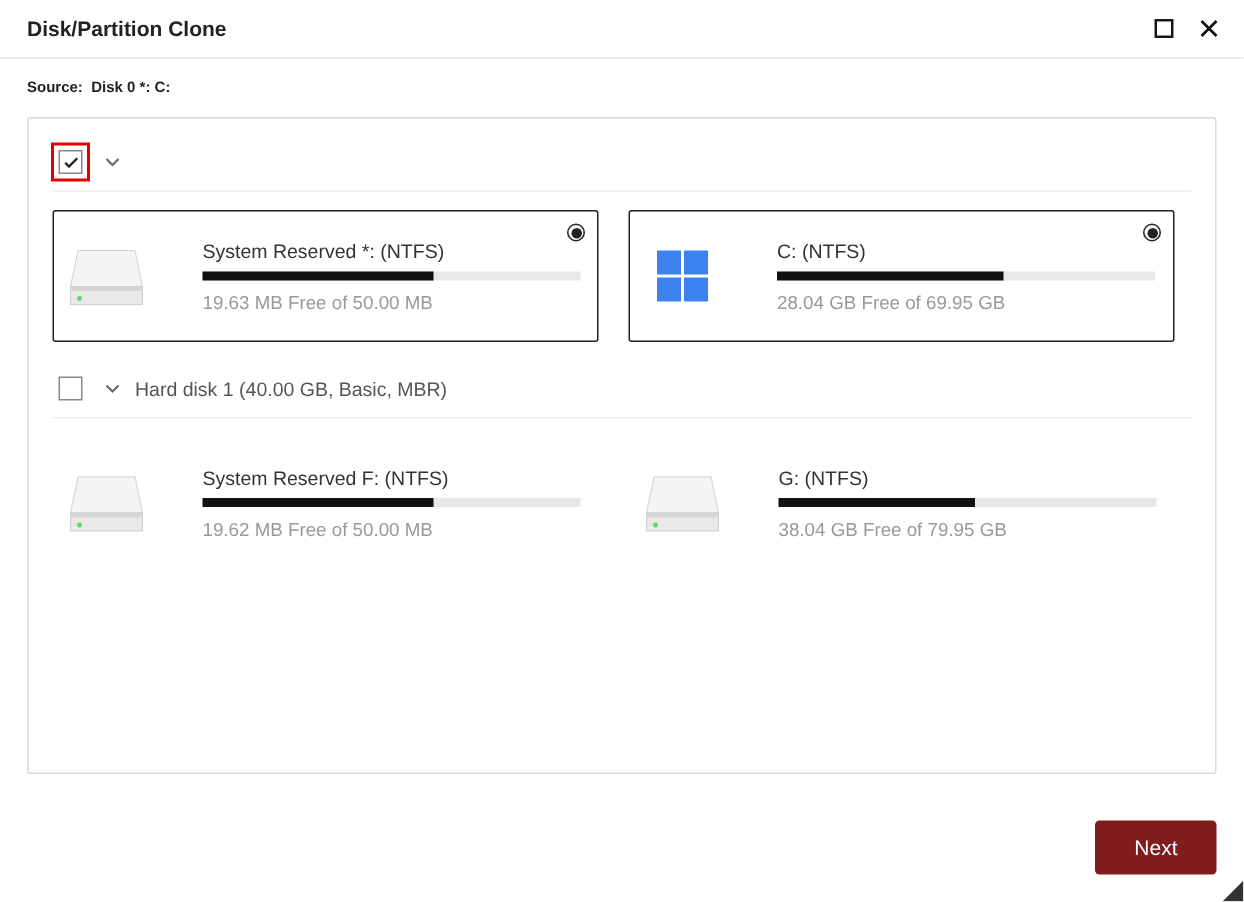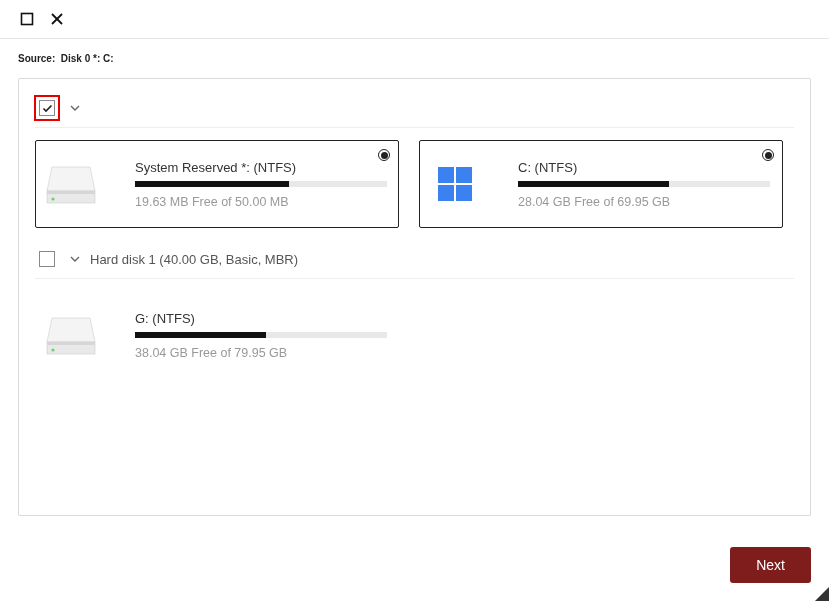--- a/index.html
+++ b/index.html
@@ -31,20 +31,21 @@
     .bar-fill { height: 100%; background: #111; position: absolute; left: 0; top: 0; }
     .free-text { font-size: 12.5px; color: #999; }
     .footer { position: absolute; right: 18px; bottom: 18px; }
     .next-btn { background: #7f1d1d; color: #fff; border: none; padding: 10px 26px; font-size: 14px; border-radius: 3px; cursor: pointer; }
     .resize-grip { position: absolute; right: 0; bottom: 0; width: 14px; height: 14px; }
   </style>
 </head>
 <body>
 
 <div class="title-bar">
+  <div class="title">Disk/Partition Clone</div>
   <div class="win-controls">
     <div class="win-btn">
       <svg width="14" height="14" viewBox="0 0 14 14">
           <rect x="1.5" y="1.5" width="11" height="11" fill="none" stroke="#111" stroke-width="1.6"></rect>
         </svg>
     </div>
     <div class="win-btn">
       <svg width="14" height="14" viewBox="0 0 14 14">
           <line x1="2" y1="2" x2="12" y2="12" stroke="#111" stroke-width="1.8"></line>
           <line x1="12" y1="2" x2="2" y2="12" stroke="#111" stroke-width="1.8"></line>
@@ -133,20 +134,37 @@
           <div class="card noborder">
             <div class="icon-wrap">
               <svg width="50" height="46" viewBox="0 0 50 46">
                 <polygon points="6,6 44,6 49,30 1,30" fill="#f4f4f4" stroke="#ccc" stroke-width="0.6"></polygon>
                 <rect x="1" y="30" width="48" height="12" fill="#e9e9e9" stroke="#ccc" stroke-width="0.6"></rect>
                 <rect x="1" y="30" width="48" height="3" fill="#d6d6d6"></rect>
                 <circle cx="7" cy="38" r="1.6" fill="#66d36b"></circle>
               </svg>
             </div>
             <div class="part-info">
+              <div class="part-name">System Reserved F: (NTFS)</div>
+              <div class="bar">
+                <div class="bar-fill" style="width: 61%;"></div>
+              </div>
+              <div class="free-text">19.62 MB Free of 50.00 MB</div>
+            </div>
+          </div>
+          <div class="card noborder">
+            <div class="icon-wrap">
+              <svg width="50" height="46" viewBox="0 0 50 46">
+                <polygon points="6,6 44,6 49,30 1,30" fill="#f4f4f4" stroke="#ccc" stroke-width="0.6"></polygon>
+                <rect x="1" y="30" width="48" height="12" fill="#e9e9e9" stroke="#ccc" stroke-width="0.6"></rect>
+                <rect x="1" y="30" width="48" height="3" fill="#d6d6d6"></rect>
+                <circle cx="7" cy="38" r="1.6" fill="#66d36b"></circle>
+              </svg>
+            </div>
+            <div class="part-info">
               <div class="part-name">G: (NTFS)</div>
               <div class="bar">
                 <div class="bar-fill" style="width: 52%;"></div>
               </div>
               <div class="free-text">38.04 GB Free of 79.95 GB</div>
             </div>
           </div>
         </div>
       </div>
     </div>

